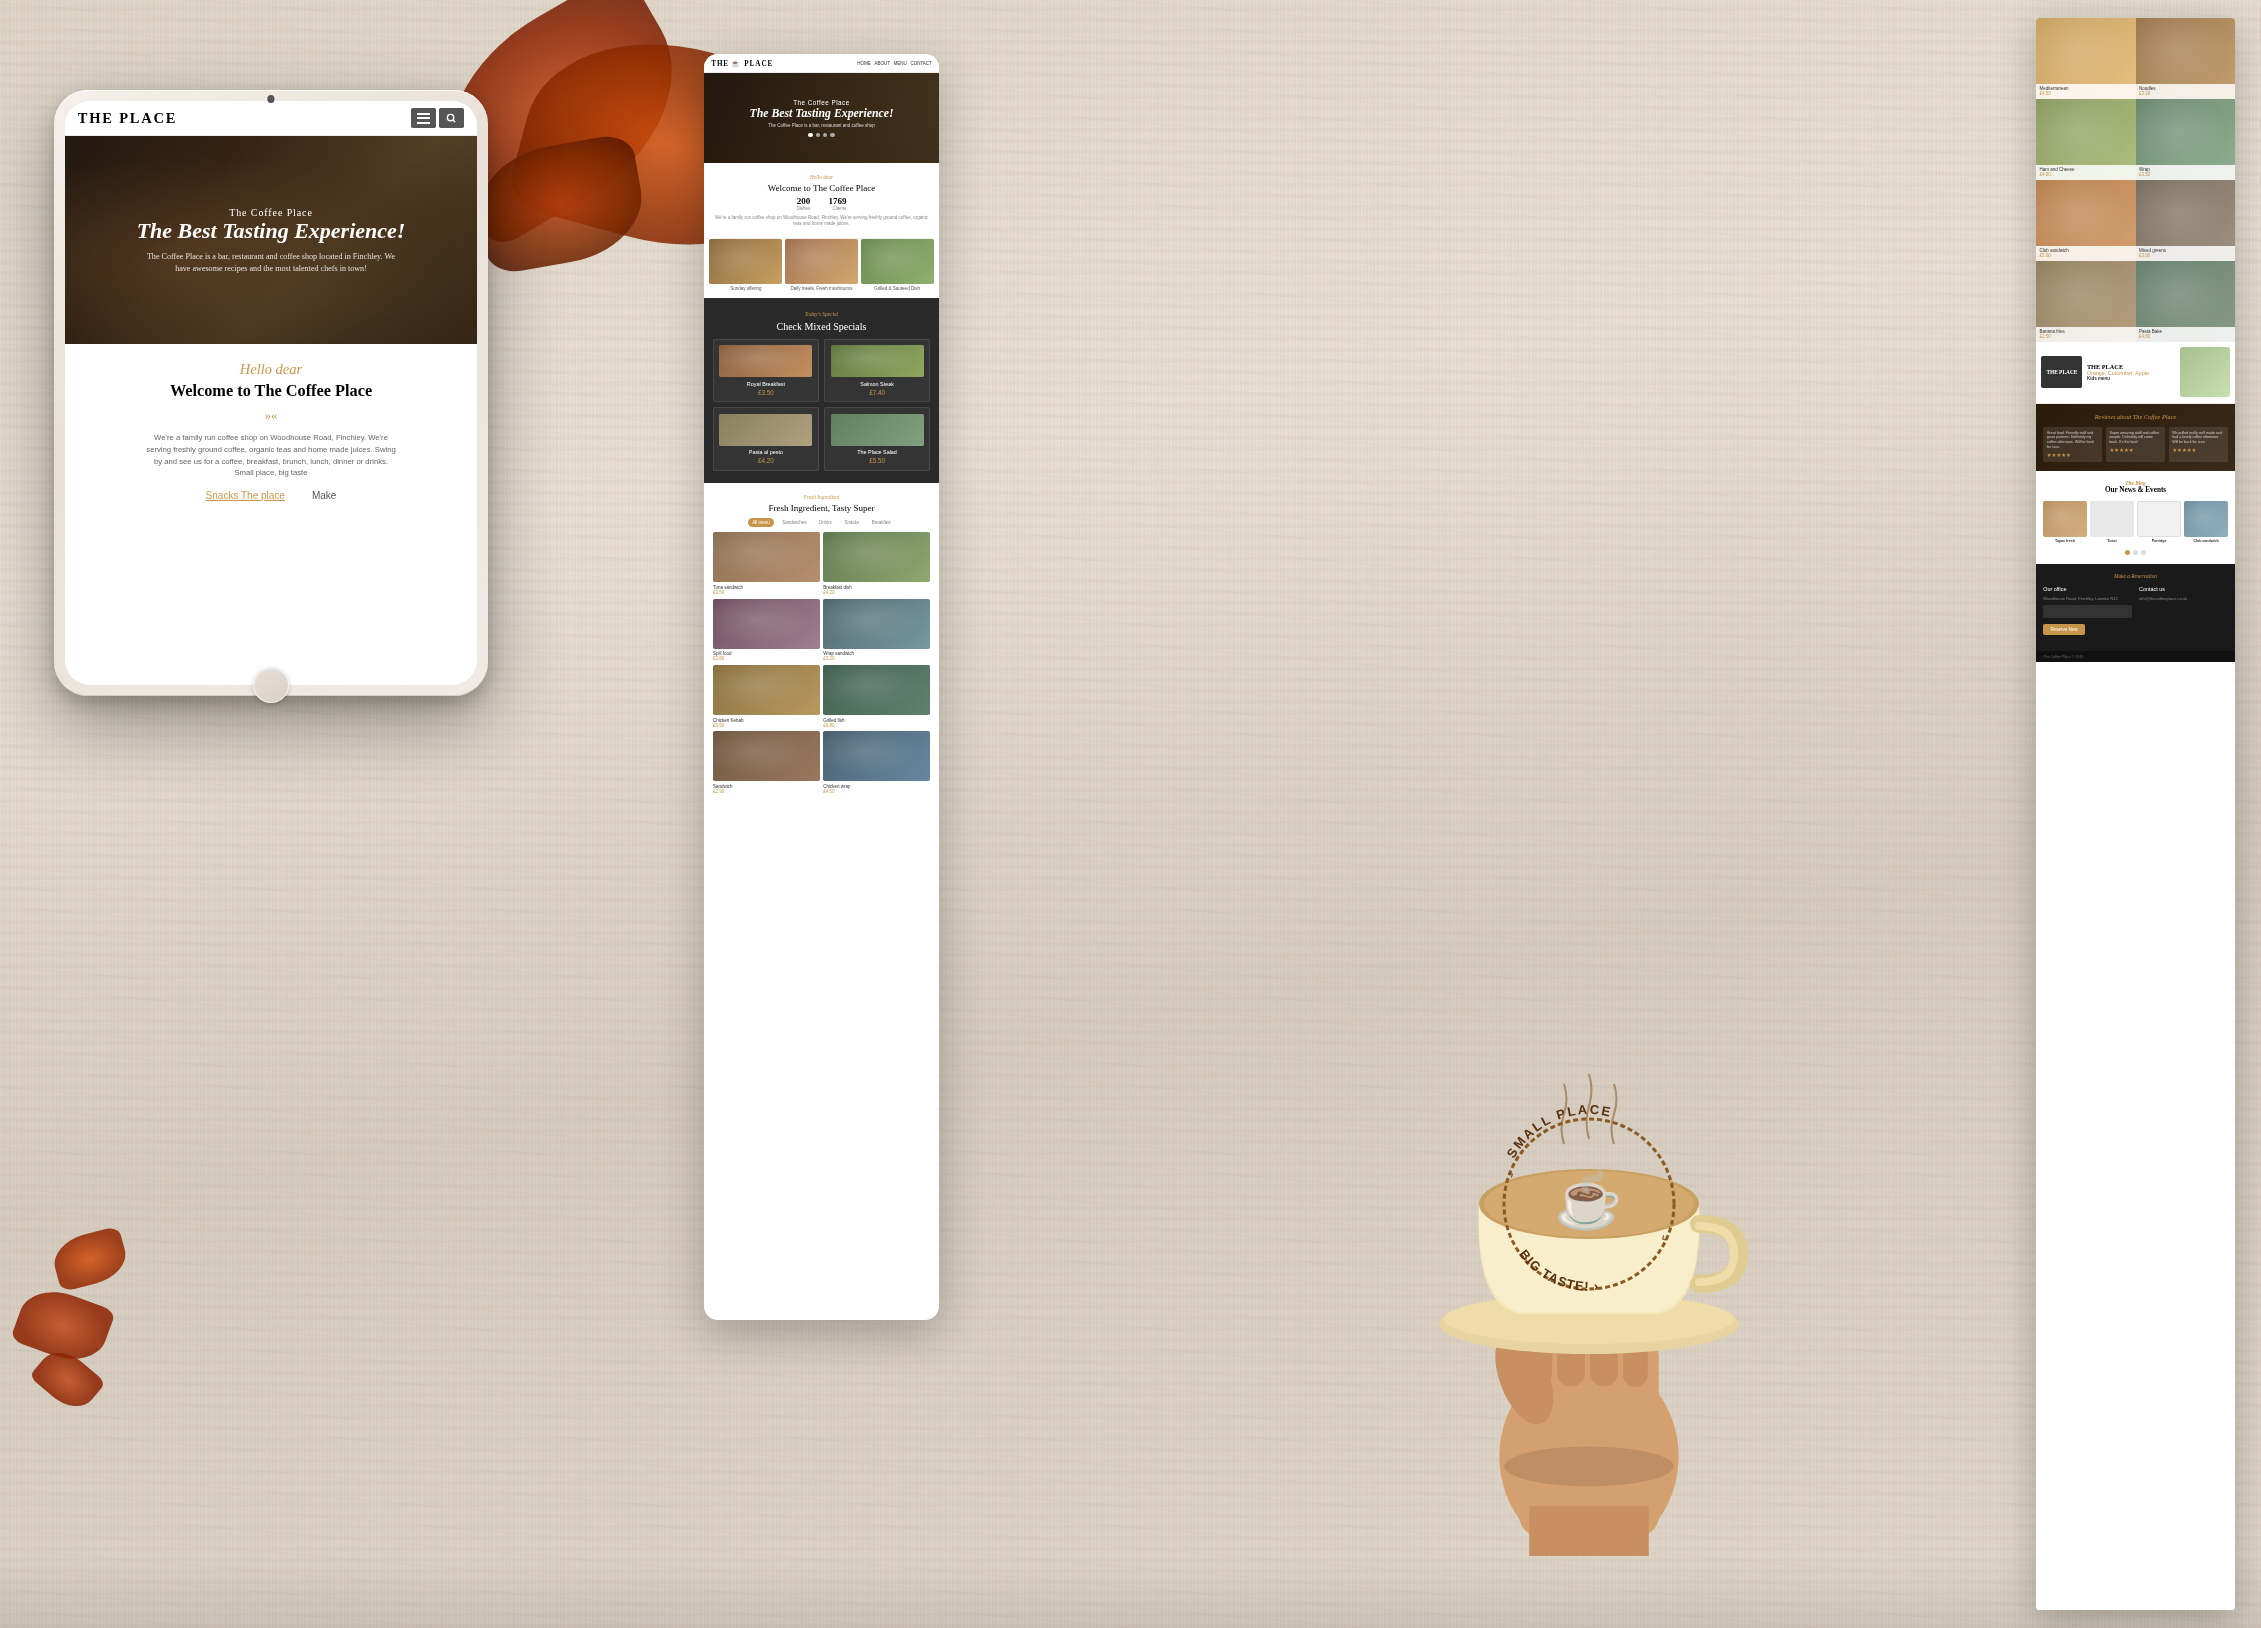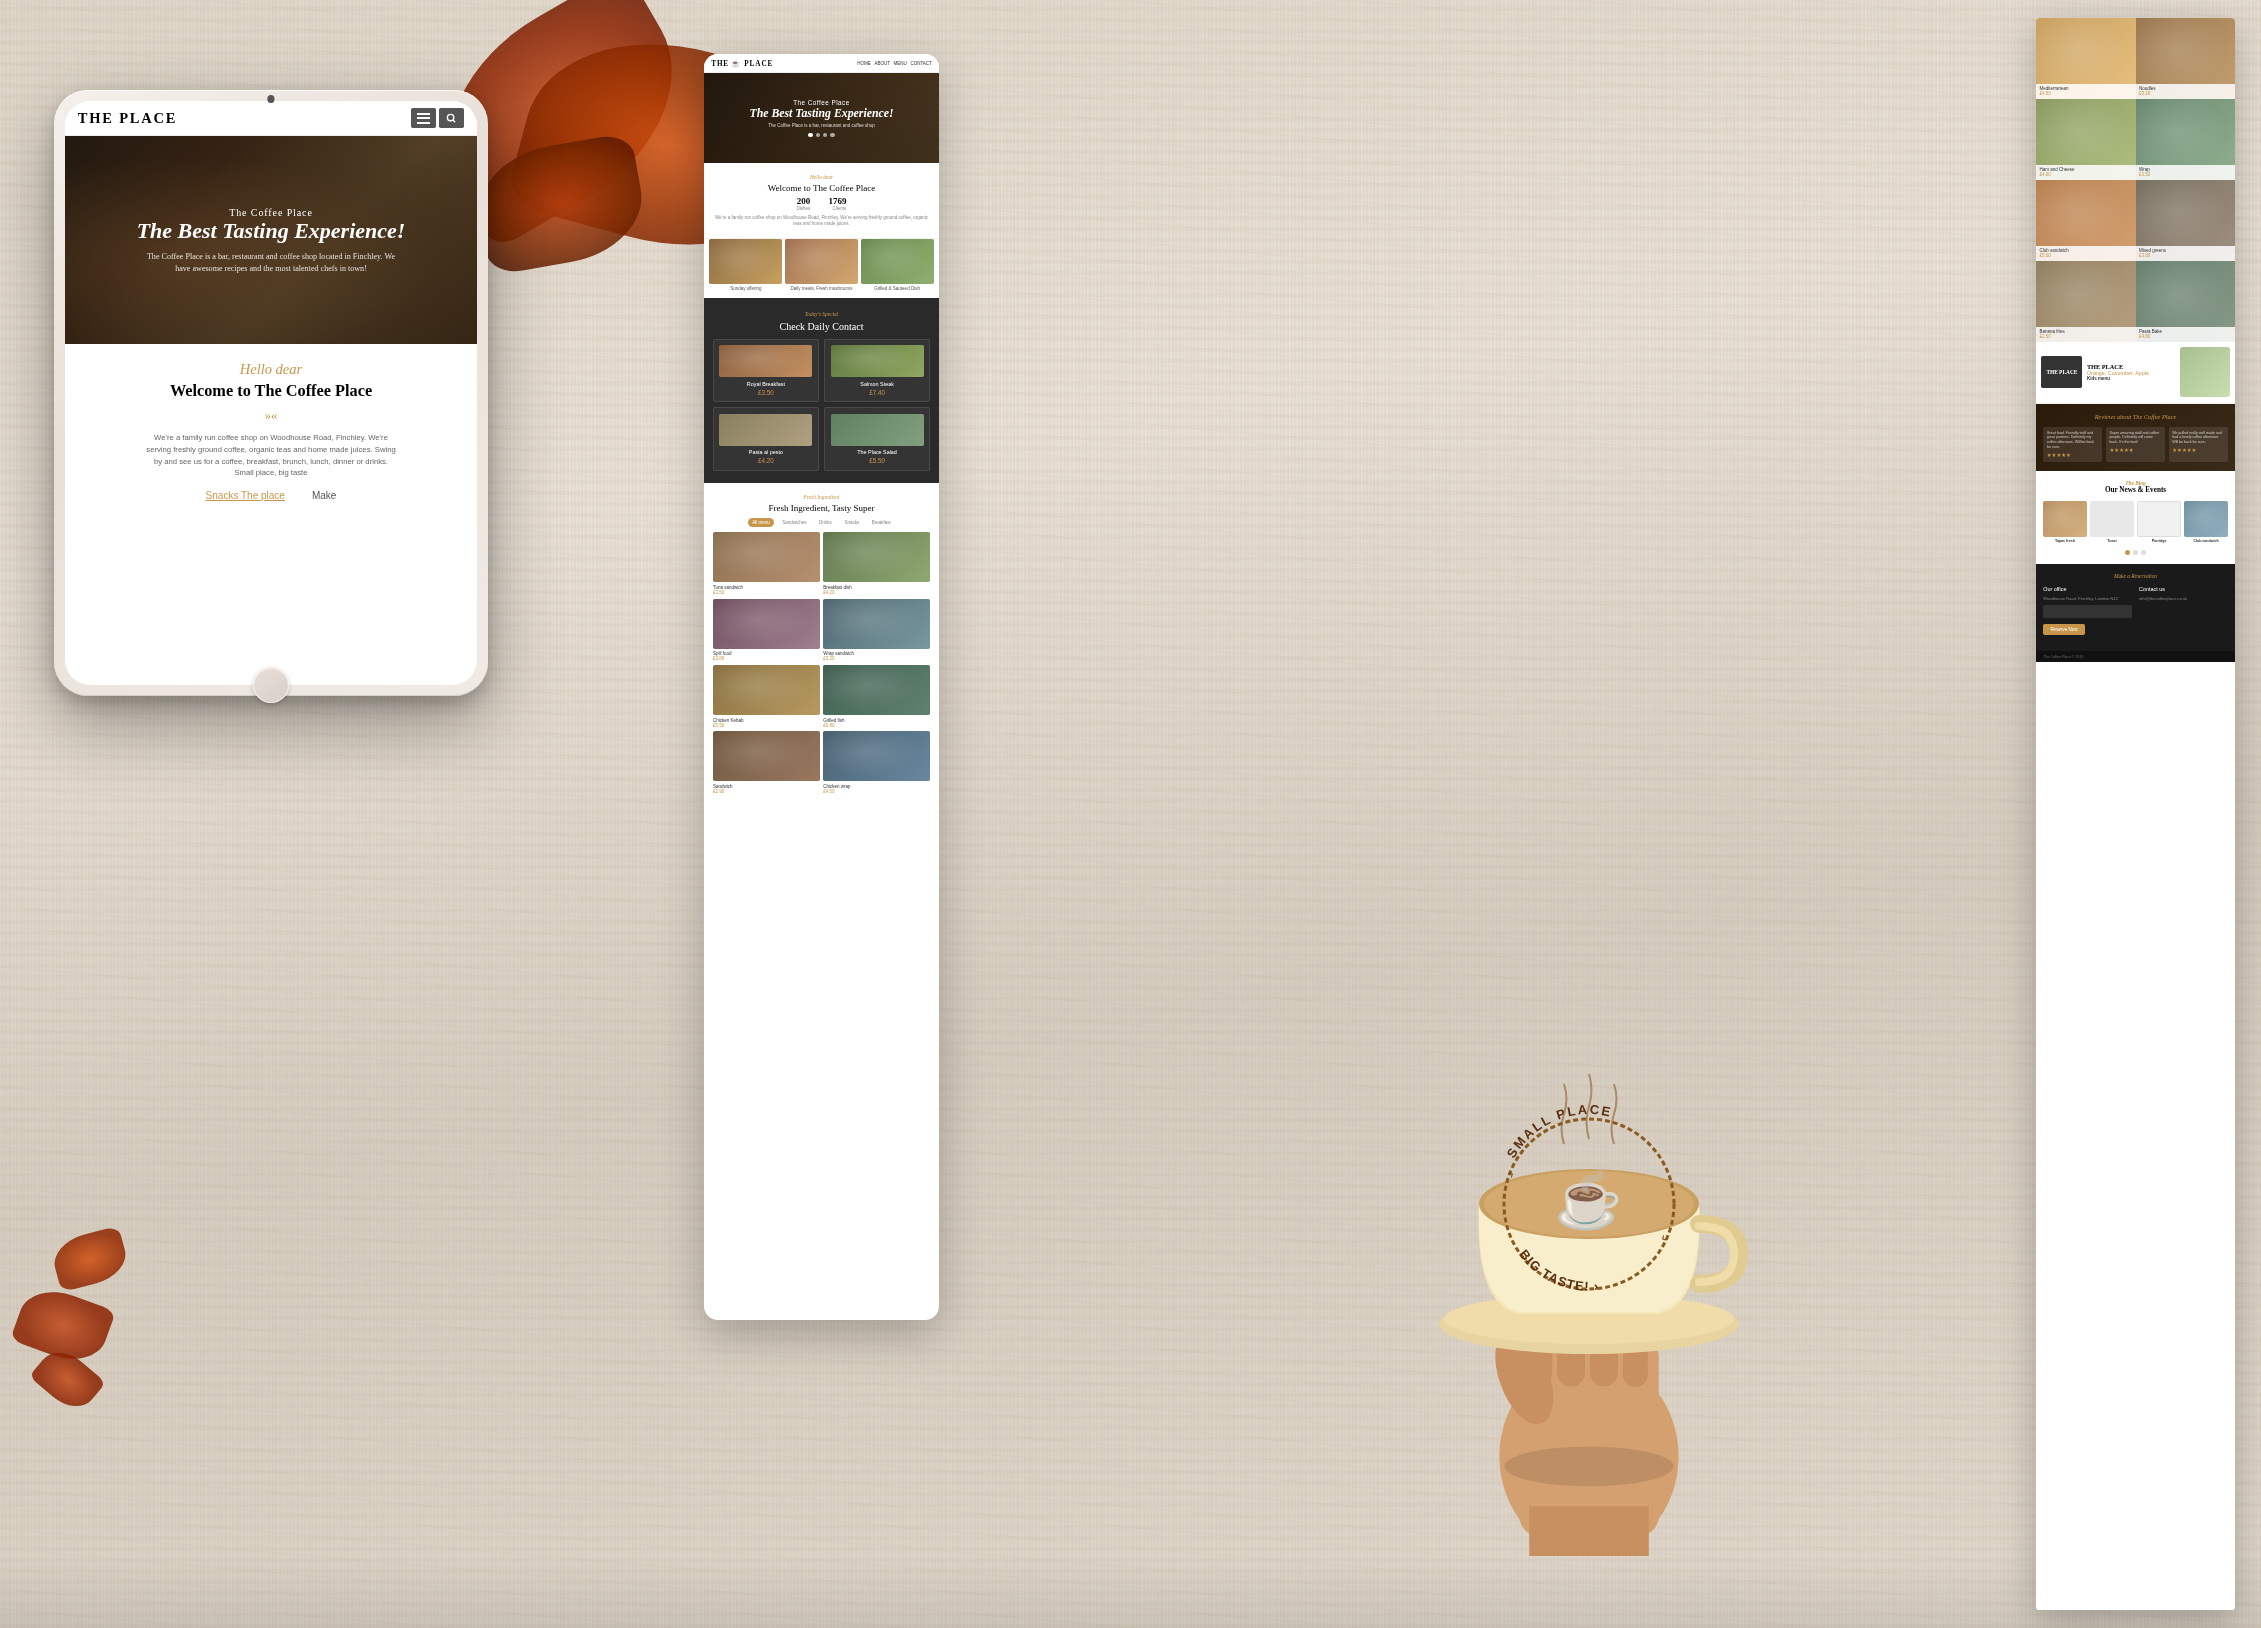--- a/index.html
+++ b/index.html
@@ -974,21 +974,21 @@
       <div class="ws-img-caption">Daily meals, Fresh mushrooms</div>
     </div>
     <div>
       <div class="ws-img-cell ws-img-food-3 food-img-pattern"></div>
       <div class="ws-img-caption">Grilled &amp; Sauteed Dish</div>
     </div>
   </div>
 
   <div class="ws-dark-section">
     <div class="ws-dark-sub">Today's Special</div>
-    <div class="ws-dark-title">Check Daily Contact</div>
+    <div class="ws-dark-title">Check Mixed Specials</div>
     <div class="ws-specials-grid">
       <div class="ws-special-item">
         <div class="ws-special-img ws-food-img-a food-img-pattern"></div>
         <div class="ws-special-name">Royal Breakfast</div>
         <div class="ws-special-price">£3.50</div>
       </div>
       <div class="ws-special-item">
         <div class="ws-special-img ws-food-img-b food-img-pattern"></div>
         <div class="ws-special-name">Salmon Steak</div>
         <div class="ws-special-price">£7.40</div>

